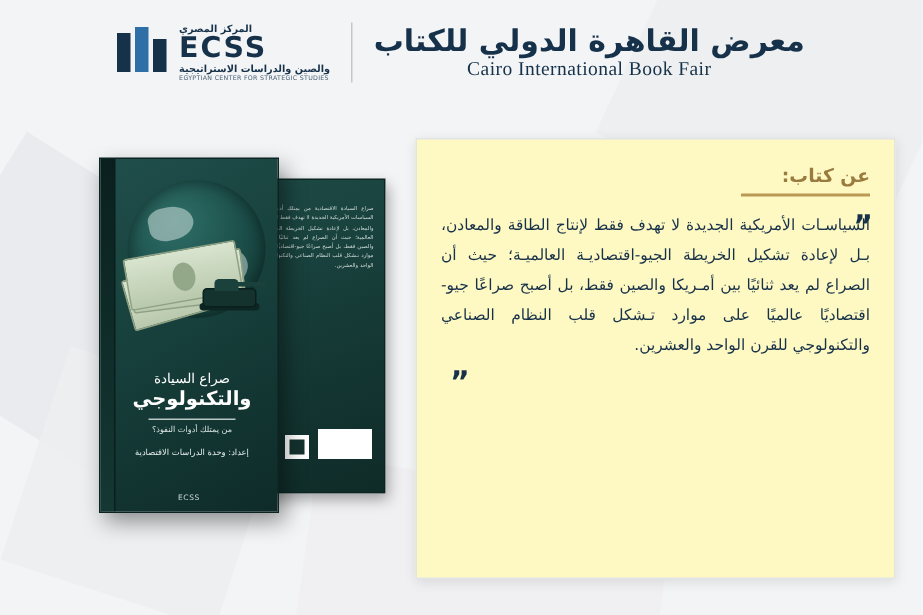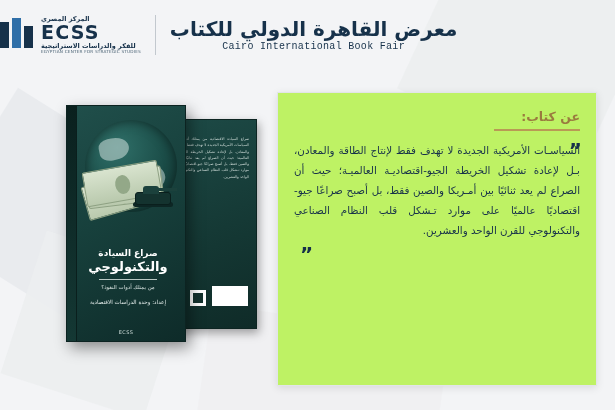--- a/index.html
+++ b/index.html
@@ -34,21 +34,21 @@
   .bg-shape.s4 { left: 200px; top: 320px; width: 240px; height: 160px; transform: rotate(8deg); background:#eff0f2;}
 
   
   .header {
     position: absolute;
     left: 0; top: 0;
     width: 615px;
     height: 70px;
     display: flex;
     align-items: center;
-    justify-content: flex-start;
+    justify-content: center;
     gap: 14px;
   }
   .logo-ecss {
     display: flex;
     align-items: center;
     gap: 7px;
   }
   .ecss-mark {
     width: 34px;
     height: 34px;
@@ -91,23 +91,23 @@
     line-height: 1.1;
   }
   .logo-fair .ar {
     font-size: 20px;
     color: #16314a;
     font-weight: bold;
     direction: rtl;
     letter-spacing: 1px;
   }
   .logo-fair .en {
-    font-size: 10px;
+    font-size: 13px;
     color: #16314a;
-    font-family: Liberation Mono, monospace;
+    font-family: Liberation Serif, serif;
     letter-spacing: 0.3px;
     margin-top: 1px;
   }
 
   
   .book-wrap {
     position: absolute;
     left: 42px;
     top: 105px;
     width: 215px;
@@ -276,21 +276,21 @@
   .cover-title {
     position: absolute;
     left: 10px; right: 6px;
     top: 142px;
     direction: rtl;
     text-align: center;
   }
   .cover-title .t1 {
     font-size: 9px;
     color: #ffffff;
-    font-weight: bold;
+    font-weight: normal;
     letter-spacing: 0.4px;
   }
   .cover-title .t2 {
     font-size: 13px;
     color: #ffffff;
     font-weight: bold;
     margin-top: 1px;
     letter-spacing: 0.4px;
   }
   .cover-rule {
@@ -321,21 +321,21 @@
     letter-spacing: .4px;
   }
 
   
   .card {
     position: absolute;
     right: 18px;
     top: 92px;
     width: 318px;
     height: 292px;
-    background: #bef264;
+    background: #fef9c3;
     border: 1px solid #e2e5e8;
     box-shadow: 0 2px 8px rgba(0,0,0,0.10);
   }
   .card-top {
     padding: 13px 16px 0 16px;
     direction: rtl;
   }
   .about-label {
     color: #9a7b3f;
     font-size: 12.5px;
@@ -410,21 +410,21 @@
 
     <div class="logo-ecss">
       <div class="ecss-mark">
         <span class="blk b1"></span>
         <span class="blk b2"></span>
         <span class="blk b3"></span>
       </div>
       <div class="ecss-text">
         <span class="ar">المركز المصري</span>
         <span class="big">ECSS</span>
-        <span class="ar">للفكر والدراسات الاستراتيجية</span>
+        <span class="ar">والصين والدراسات الاستراتيجية</span>
         <span class="en">EGYPTIAN CENTER FOR STRATEGIC STUDIES</span>
       </div>
     </div>
 
     <div class="divider-v"></div>
 
     <div class="logo-fair">
       <span class="ar">معرض القاهرة الدولي للكتاب</span>
       <span class="en">Cairo International Book Fair</span>
     </div>

